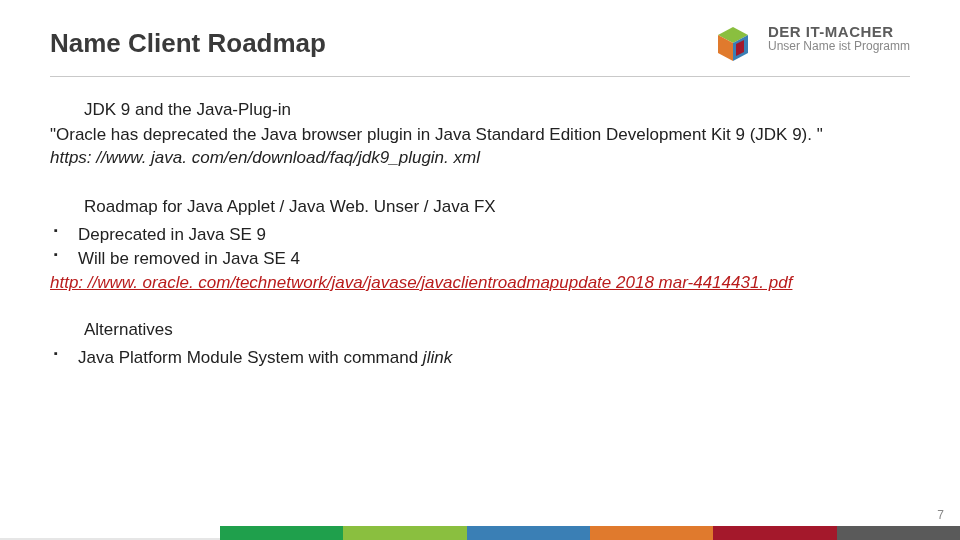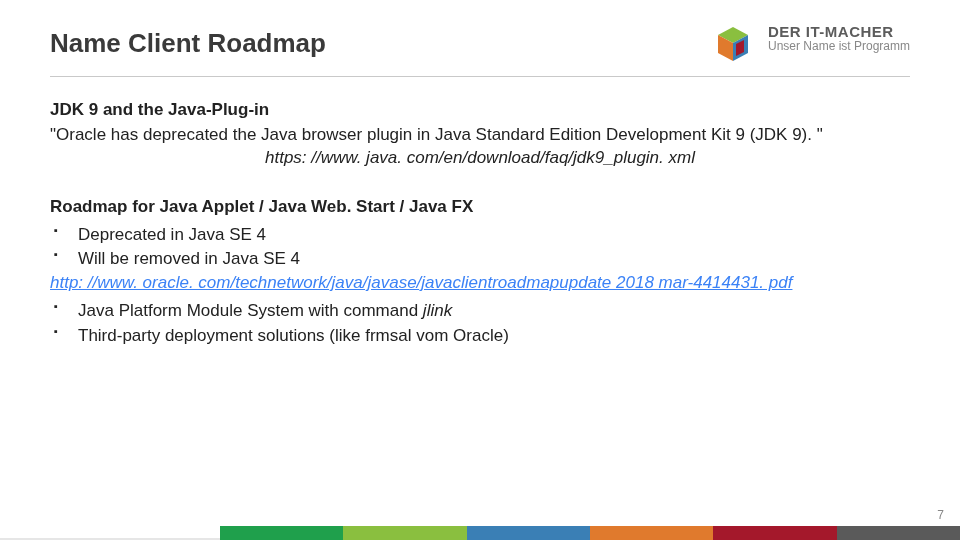--- a/index.html
+++ b/index.html
@@ -6,29 +6,29 @@
   html, body { width: 960px; height: 540px; font-family: Arial, Helvetica, sans-serif; background: #fff; color: #222; }
   .slide { position: relative; width: 960px; height: 540px; padding: 28px 50px 0 50px; }
   .header { display: flex; justify-content: space-between; align-items: flex-start; }
   .title { font-size: 26px; font-weight: bold; color: #3a3a3a; }
   .title-rule { margin-top: 10px; margin-bottom: 22px; border: none; border-top: 1px solid #c9c9c9; }
   .logo { display: flex; align-items: flex-start; gap: 14px; margin-top: -4px; }
   .logo-text { line-height: 1.05; }
   .logo-text .main { font-size: 15px; font-weight: 700; color: #5c5c5c; letter-spacing: 0.5px; }
   .logo-text .sub { font-size: 12px; color: #888; }
   .content { font-size: 17px; line-height: 1.35; }
-  .sec-head { font-weight: bold; margin-top: 18px; }
+  .sec-head { font-weight: normal; margin-top: 18px; margin-left: 34px; }
   .sec-head.first { margin-top: 0; }
   .quote { margin-top: 2px; }
-  .src { font-style: italic; text-align: center; }
+  .src { font-style: italic; }
   .roadmap-head { margin-top: 26px; }
   ul.bullets { list-style: none; margin-top: 4px; }
   ul.bullets li { position: relative; padding-left: 28px; line-height: 1.45; }
   ul.bullets li::before { content: "\25AA"; position: absolute; left: 4px; top: 0; font-size: 11px; color: #222; }
-  a.link, .link { color: #3b82f6; text-decoration: underline; font-style: italic; }
+  a.link, .link { color: #b91c1c; text-decoration: underline; font-style: italic; }
   .alt-head { margin-top: 24px; }
   .jlink { font-style: italic; text-align: center; }
   .footer-bar { position: absolute; left: 0; bottom: 0; width: 960px; height: 14px; display: flex; }
   .footer-bar div { height: 100%; }
   .fb-white { flex: 0 0 220px; background: #fff; border-bottom: 2px solid #e6e6e6; }
   .fb1 { flex: 1; background: #1fa04c; }
   .fb2 { flex: 1; background: #8abf3f; }
   .fb3 { flex: 1; background: #3a7fb5; }
   .fb4 { flex: 1; background: #e07a2d; }
   .fb5 { flex: 1; background: #a4182b; }
@@ -61,33 +61,31 @@
   </div>
 
   <hr class="title-rule">
 
   <div class="content">
 
     <div class="sec-head first">JDK 9 and the Java-Plug-in</div>
     <div class="quote">"Oracle has deprecated the Java browser plugin in Java Standard Edition Development Kit 9 (JDK 9). "</div>
     <div class="src">https: //www. java. com/en/download/faq/jdk9_plugin. xml</div>
 
-    <div class="sec-head roadmap-head">Roadmap for Java Applet / Java Web. Start / Java FX</div>
+    <div class="sec-head roadmap-head">Roadmap for Java Applet / Java Web. Unser / Java FX</div>
     <ul class="bullets">
-      <li>Deprecated in Java SE 4</li>
+      <li>Deprecated in Java SE 9</li>
       <li>Will be removed in Java SE 4</li>
     </ul>
     <a href="#" class="link">http: //www. oracle. com/technetwork/java/javase/javaclientroadmapupdate 2018 mar-4414431. pdf</a>
 
+    <div class="sec-head alt-head">Alternatives</div>
     <ul class="bullets">
       <li>
         <span>Java Platform Module System with command </span><span class="jlink">jlink</span><span></span>
-      </li>
-      <li>
-        <span>Third-party deployment solutions (like frmsal vom Oracle)</span><span class="jlink"></span><span></span>
       </li>
     </ul>
 
   </div>
 
   <div class="page-num">7</div>
 
   <div class="footer-bar">
     <div class="fb-white"></div>
     <div class="fb1"></div>

